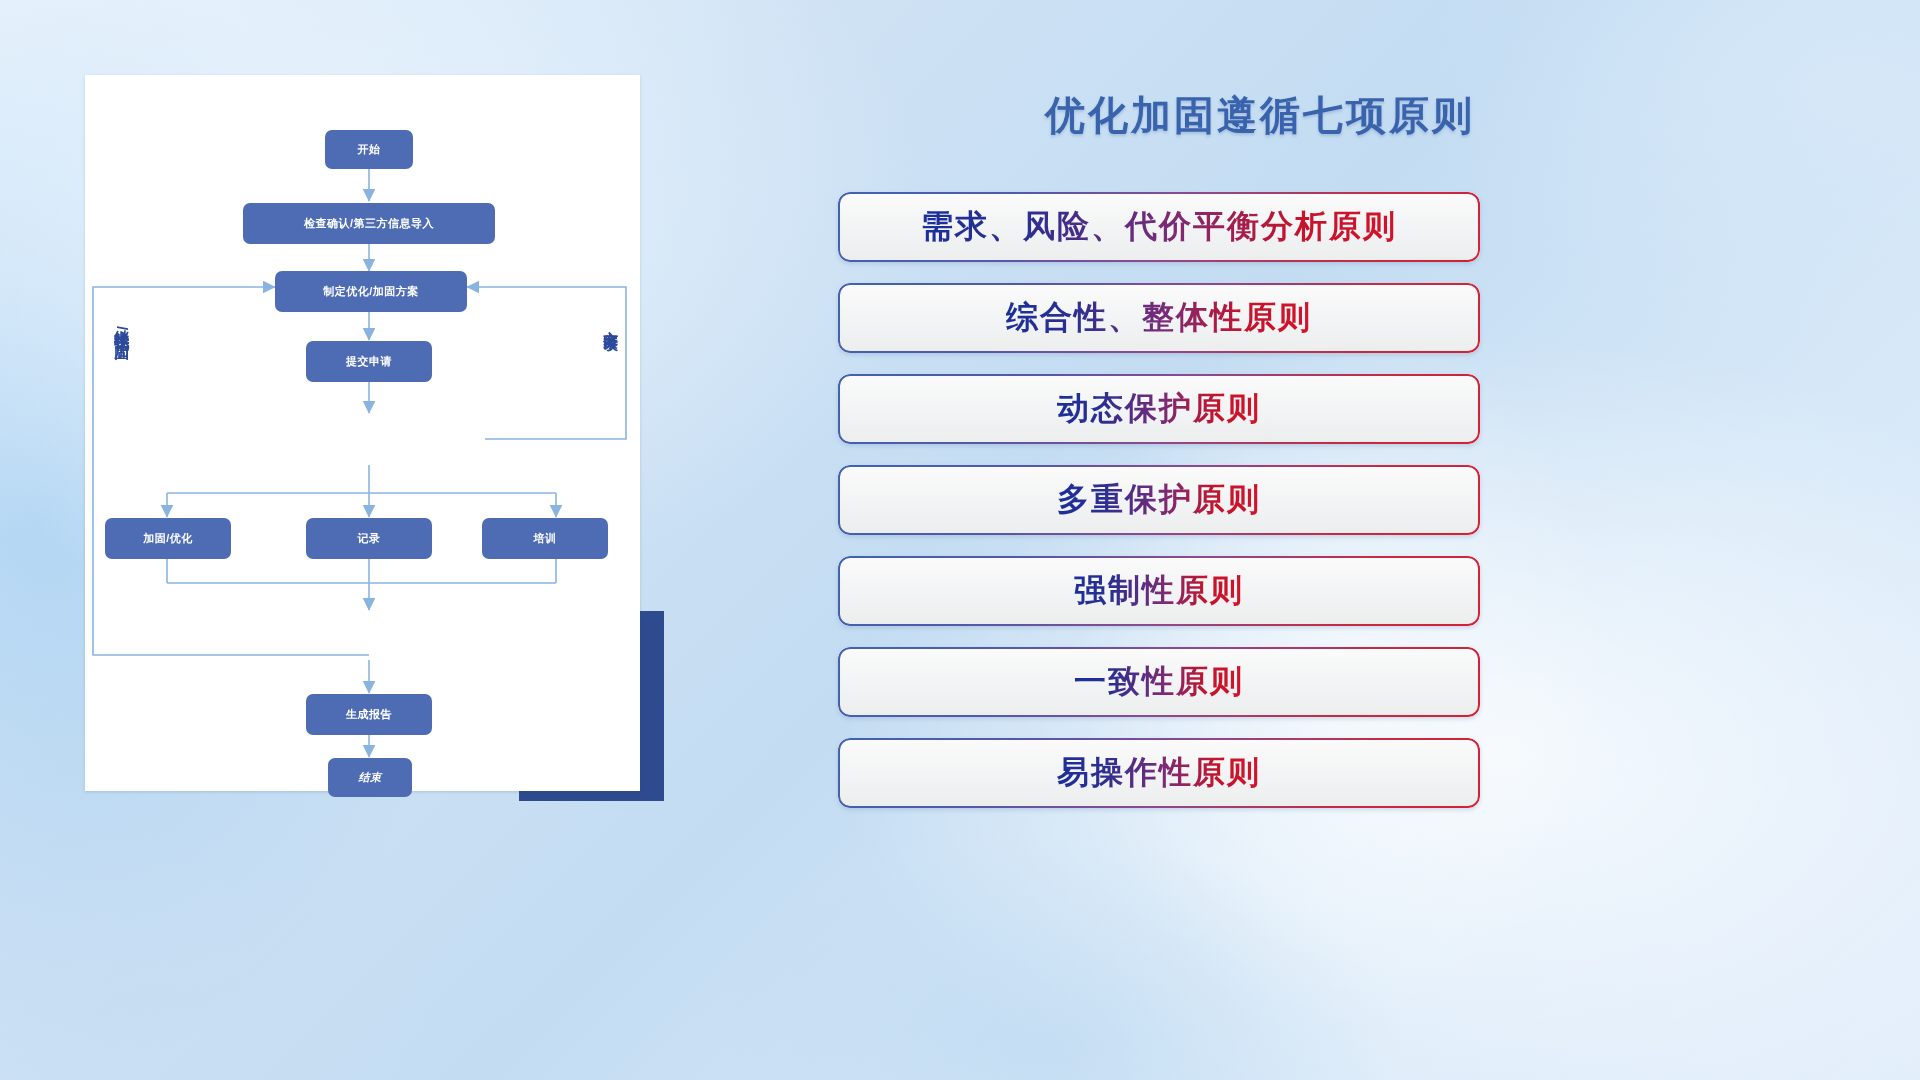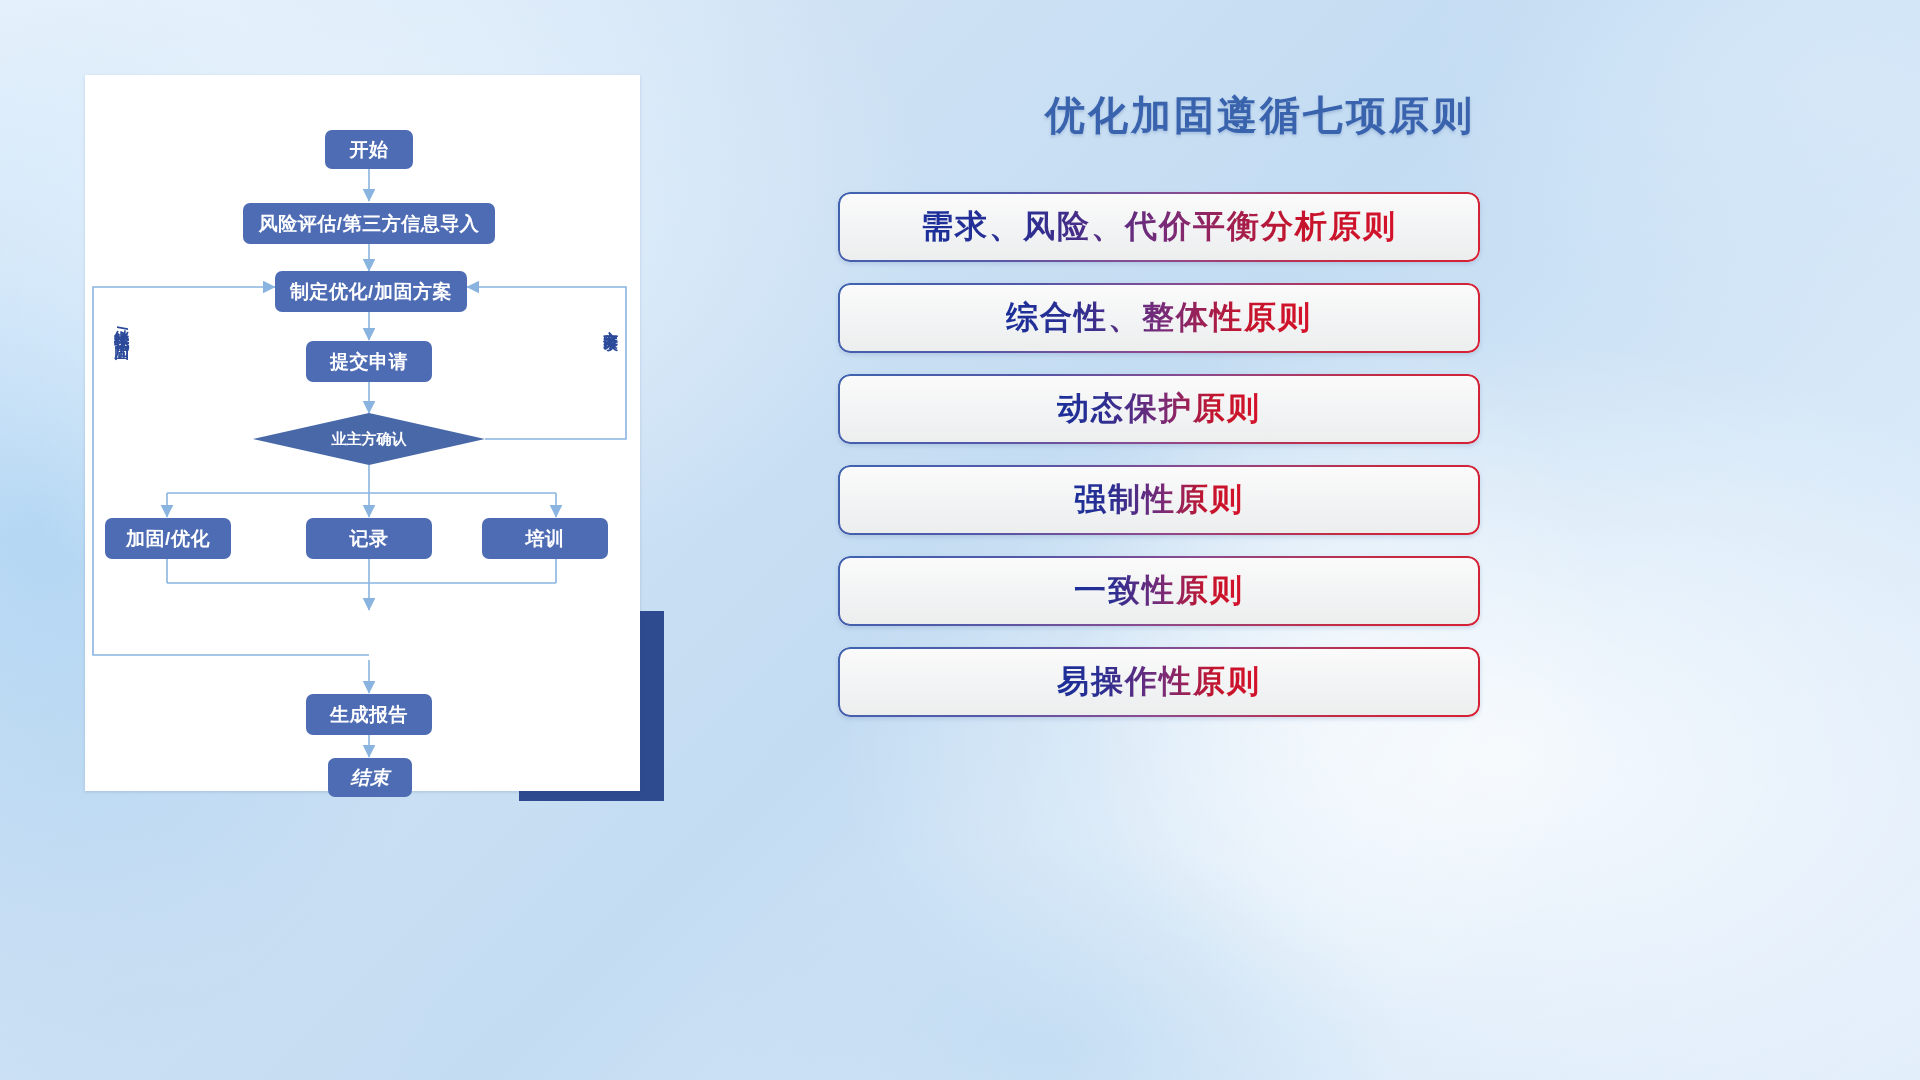--- a/index.html
+++ b/index.html
@@ -26,21 +26,21 @@
   }
 
   
   #shadowBlock{position:absolute;left:519px;top:611px;width:145px;height:190px;background:#2f4b8f;}
   #card{position:absolute;left:85px;top:75px;width:555px;height:716px;background:#ffffff;
         box-shadow:0 1px 3px rgba(40,70,130,.18);}
   #flow{position:absolute;left:0;top:0;width:555px;height:716px;}
 
   .fbox{position:absolute;background:#4e6cb3;border-radius:7px;color:#fff;
         display:flex;align-items:center;justify-content:center;
-        font-weight:bold;font-size:19px;letter-spacing:.5px;white-space:nowrap;}
+        font-weight:bold;font-size:11px;letter-spacing:.5px;white-space:nowrap;}
   .fdia{position:absolute;color:#fff;display:flex;align-items:center;justify-content:center;
         font-weight:bold;font-size:15px;white-space:nowrap;}
   .fdia .dshape{position:absolute;inset:0;background:#4868a8;
         clip-path:polygon(50% 0,100% 50%,50% 100%,0 50%);}
   .fdia span{position:relative;z-index:2;}
   .vlabel{position:absolute;color:#2c4a9a;font-weight:bold;font-size:15px;
         writing-mode:vertical-rl;text-orientation:upright;letter-spacing:2px;line-height:1.05;}
   .vlabel.slash{text-orientation:mixed;}
 
   
@@ -106,35 +106,31 @@
 
       <line x1="284" y1="660" x2="284" y2="682" marker-end="url(#ah)"></line>
     </g>
   </svg>
 
   <div class="fbox" style="left:240px;top:55px;width:88px;height:39px;">
     <span>开始</span>
   </div>
 
   <div class="fbox" style="left:158px;top:128px;width:252px;height:41px;">
-    <span>风险评估/第三方信息导入</span>
+    <span>检查确认/第三方信息导入</span>
   </div>
 
   <div class="fbox" style="left:190px;top:196px;width:192px;height:41px;">
     <span>制定优化/加固方案</span>
   </div>
 
   <div class="fbox" style="left:221px;top:266px;width:126px;height:41px;">
     <span>提交申请</span>
   </div>
 
-  <div class="fdia" style="left:168px;top:338px;width:232px;height:52px;">
-    <i class="dshape"></i>
-    <span>业主方确认</span>
-  </div>
 
   <div class="fbox" style="left:20px;top:443px;width:126px;height:41px;">
     <span>加固/优化</span>
   </div>
 
   <div class="fbox" style="left:221px;top:443px;width:126px;height:41px;">
     <span>记录</span>
   </div>
 
   <div class="fbox" style="left:397px;top:443px;width:126px;height:41px;">
@@ -161,20 +157,23 @@
   <div class="pitem">
     <span class="ptext">需求、风险、代价平衡分析原则</span>
   </div>
   <div class="pitem">
     <span class="ptext">综合性、整体性原则</span>
   </div>
   <div class="pitem">
     <span class="ptext">动态保护原则</span>
   </div>
   <div class="pitem">
+    <span class="ptext">多重保护原则</span>
+  </div>
+  <div class="pitem">
     <span class="ptext">强制性原则</span>
   </div>
   <div class="pitem">
     <span class="ptext">一致性原则</span>
   </div>
   <div class="pitem">
     <span class="ptext">易操作性原则</span>
   </div>
 </div>
 

